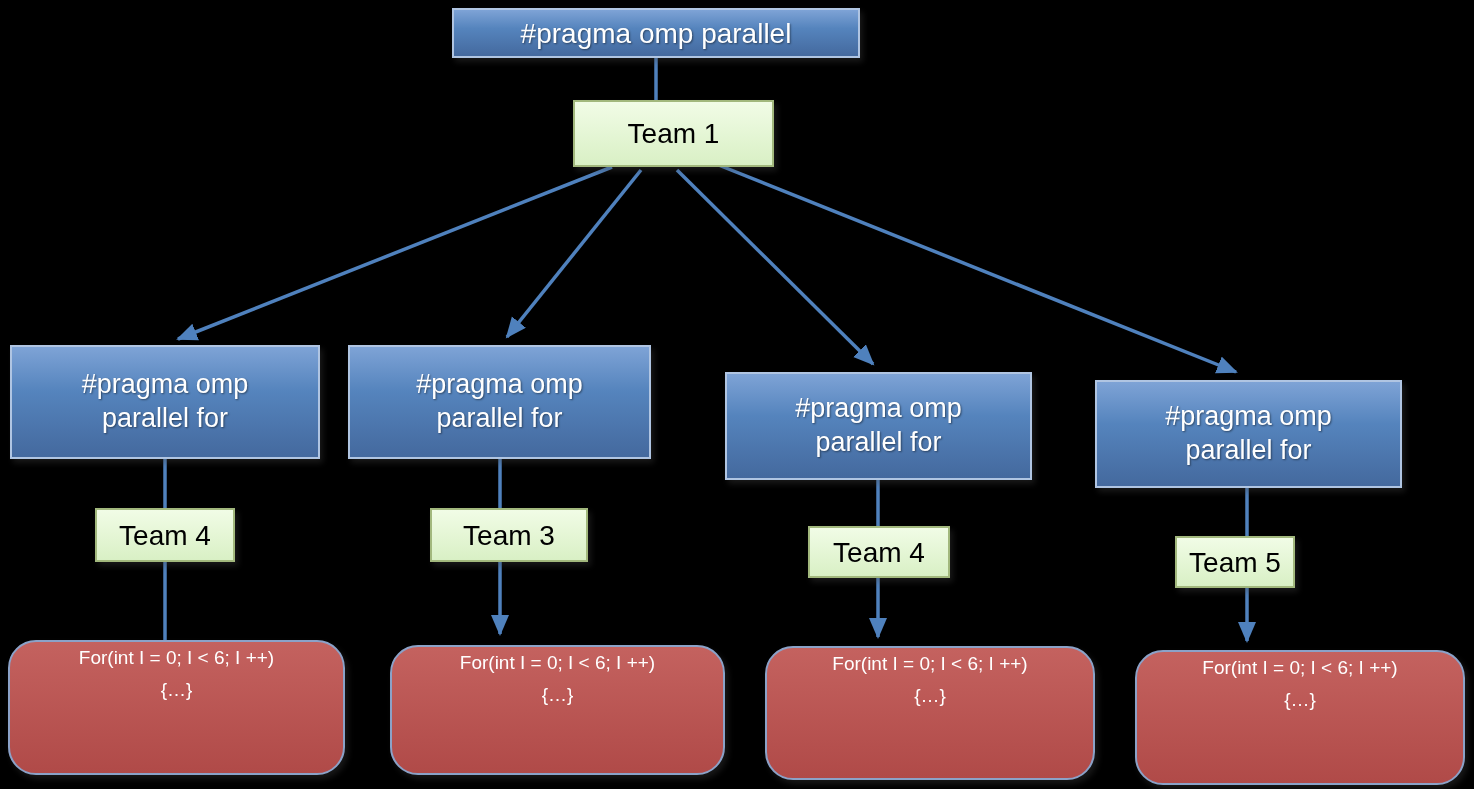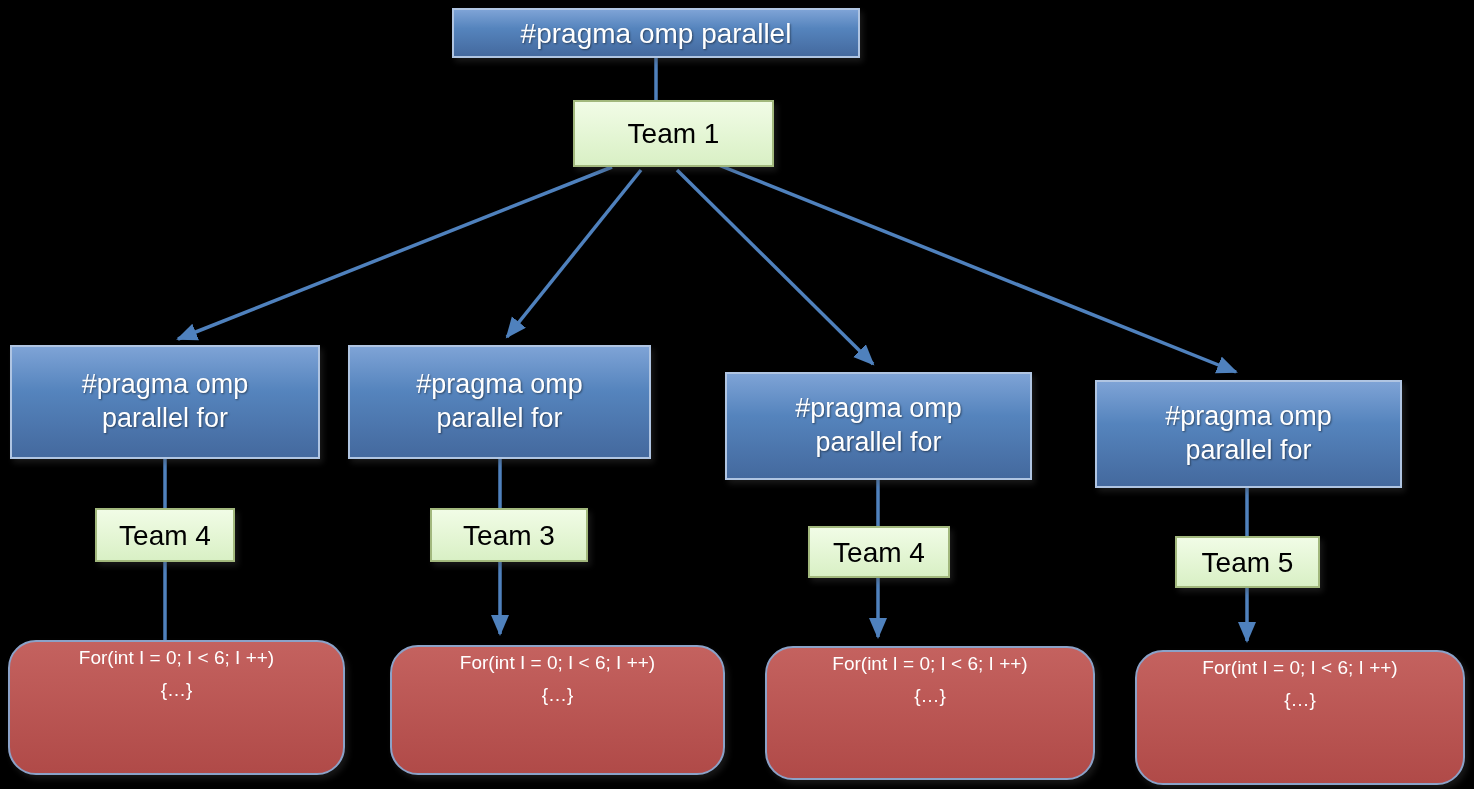--- a/index.html
+++ b/index.html
@@ -139,21 +139,21 @@
   <div class="node red" style="left:765px; top:646px; width:330px; height:134px;">
     <div class="code-lines">
       <div>For(int I = 0; I &lt; 6; I ++)</div>
       <div>{…}</div>
     </div>
   </div>
 
   <div class="node blue" style="left:1095px; top:380px; width:307px; height:108px;">
     <div class="pragma-wrap">#pragma omp parallel for</div>
   </div>
-  <div class="node green" style="left:1175px; top:536px; width:145px; height:52px;">
+  <div class="node green" style="left:1175px; top:536px; width:120px; height:52px;">
     <span>Team 5</span>
   </div>
   <div class="node red" style="left:1135px; top:650px; width:330px; height:135px;">
     <div class="code-lines">
       <div>For(int I = 0; I &lt; 6; I ++)</div>
       <div>{…}</div>
     </div>
   </div>
 
 </div>

